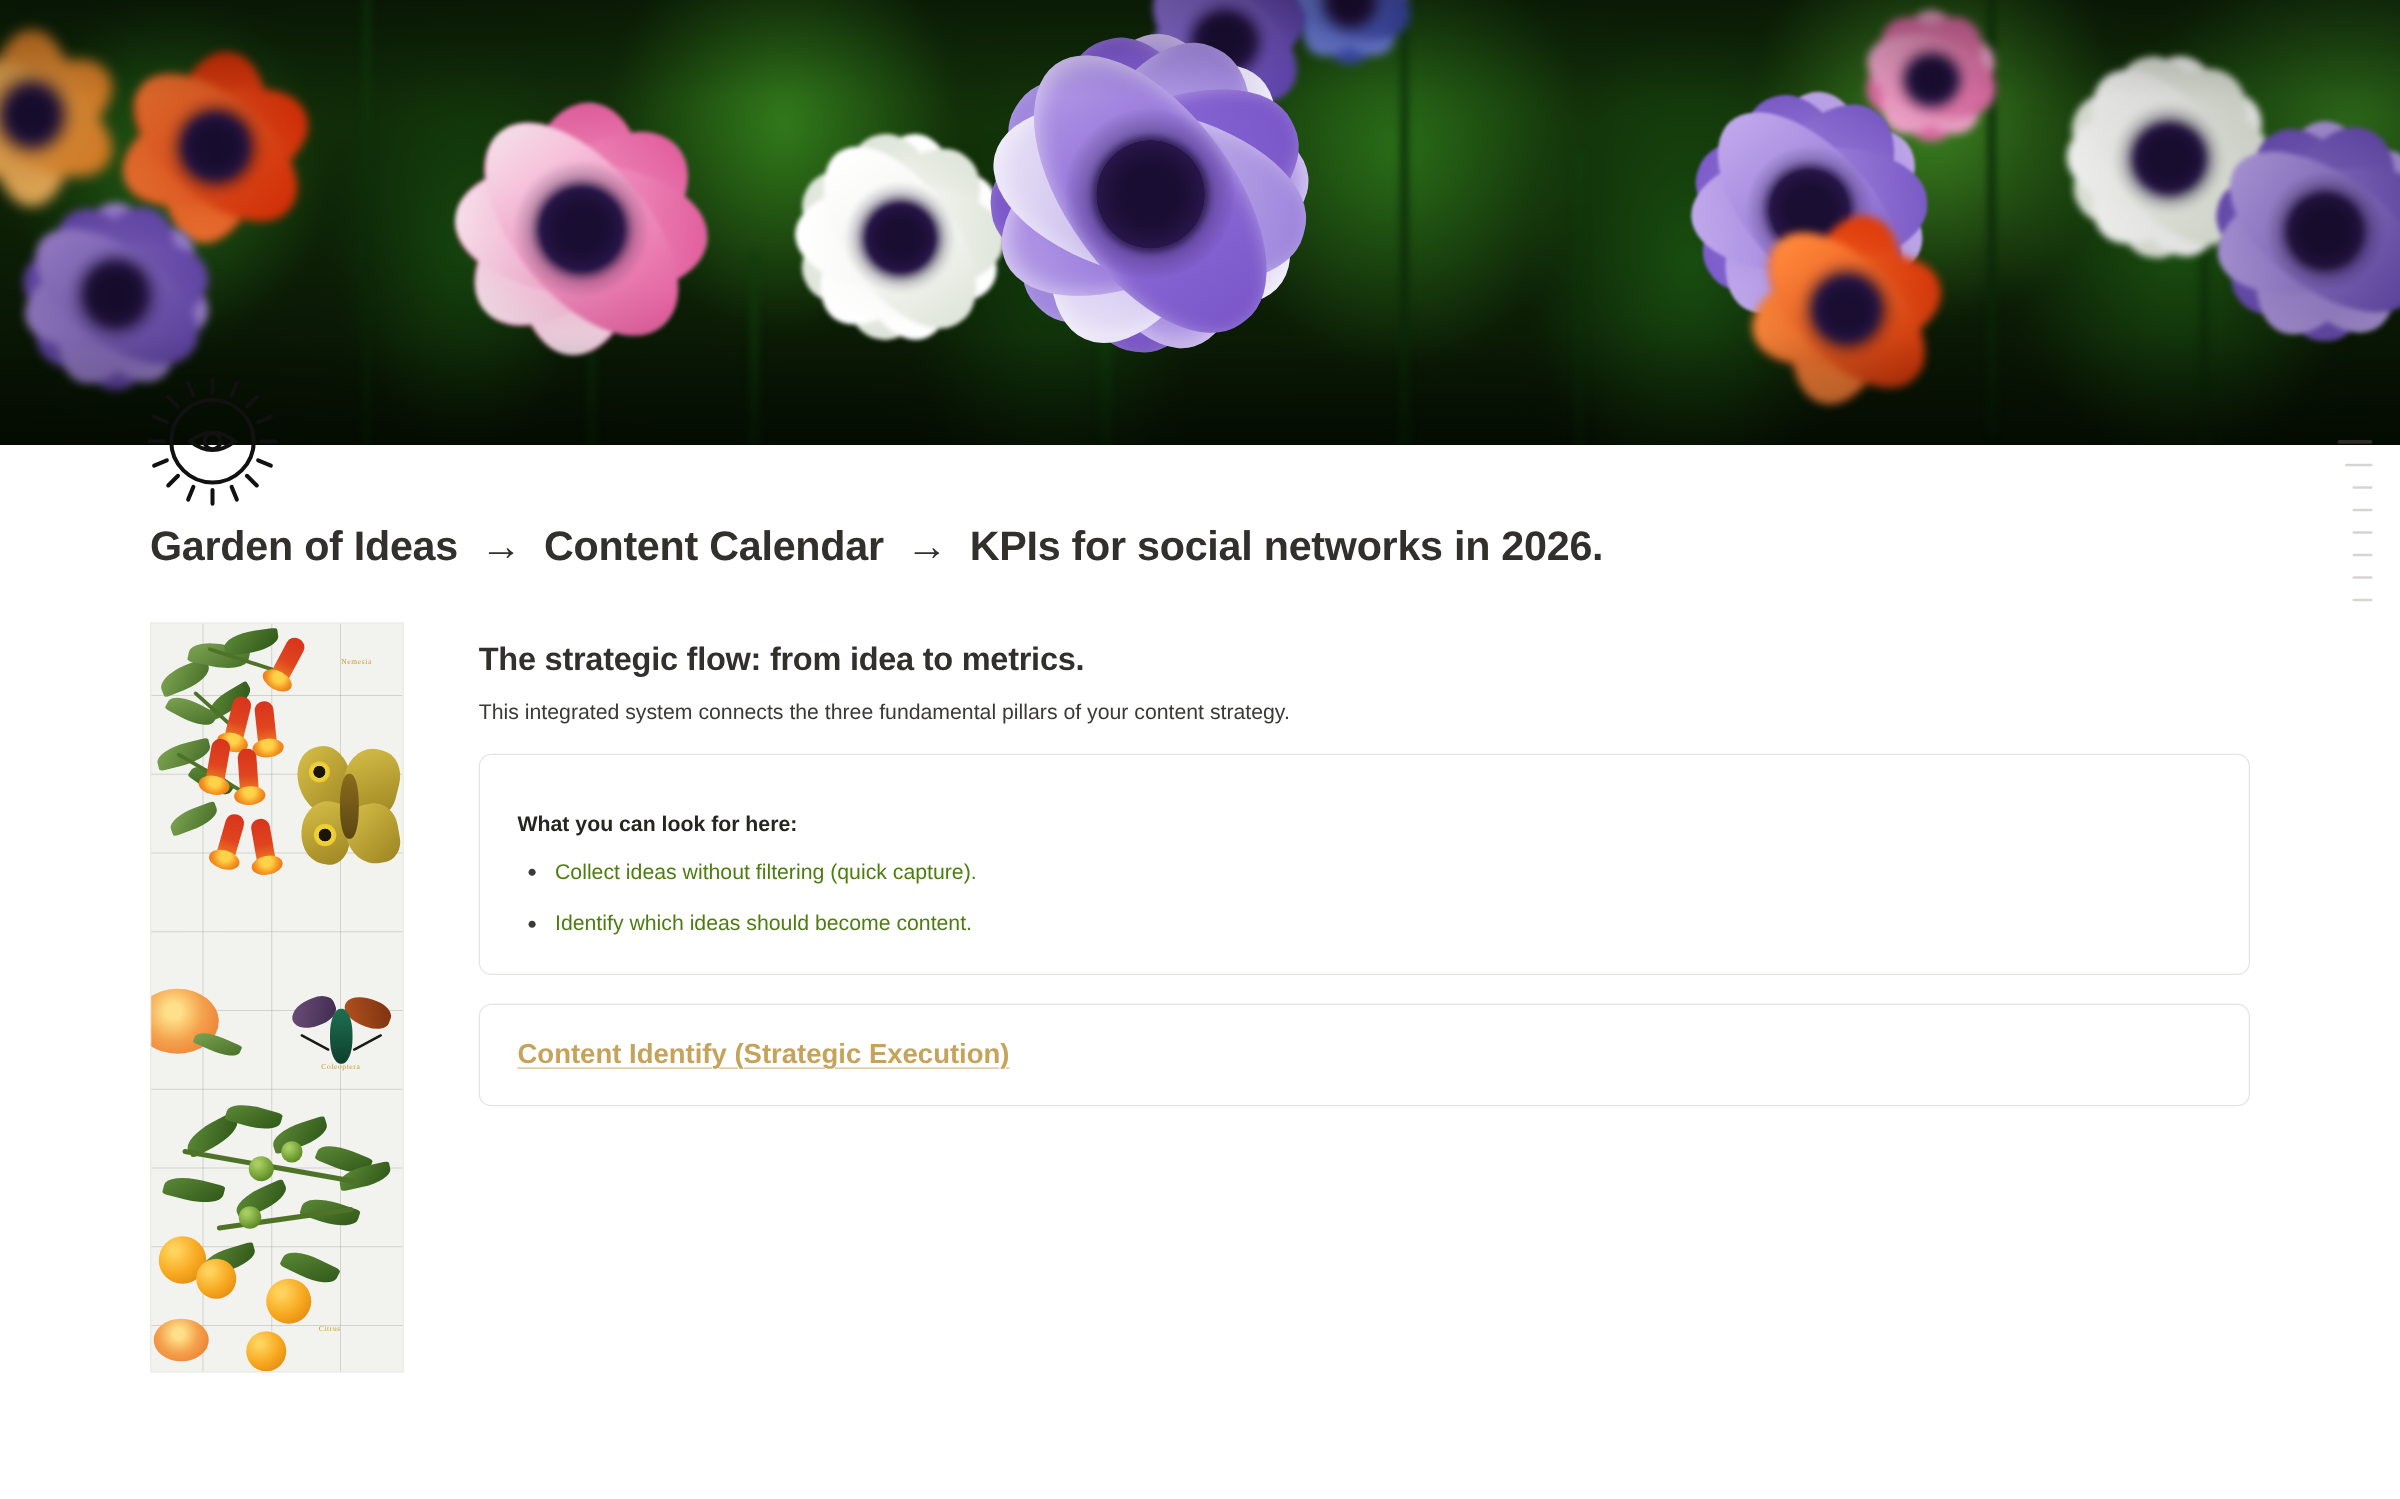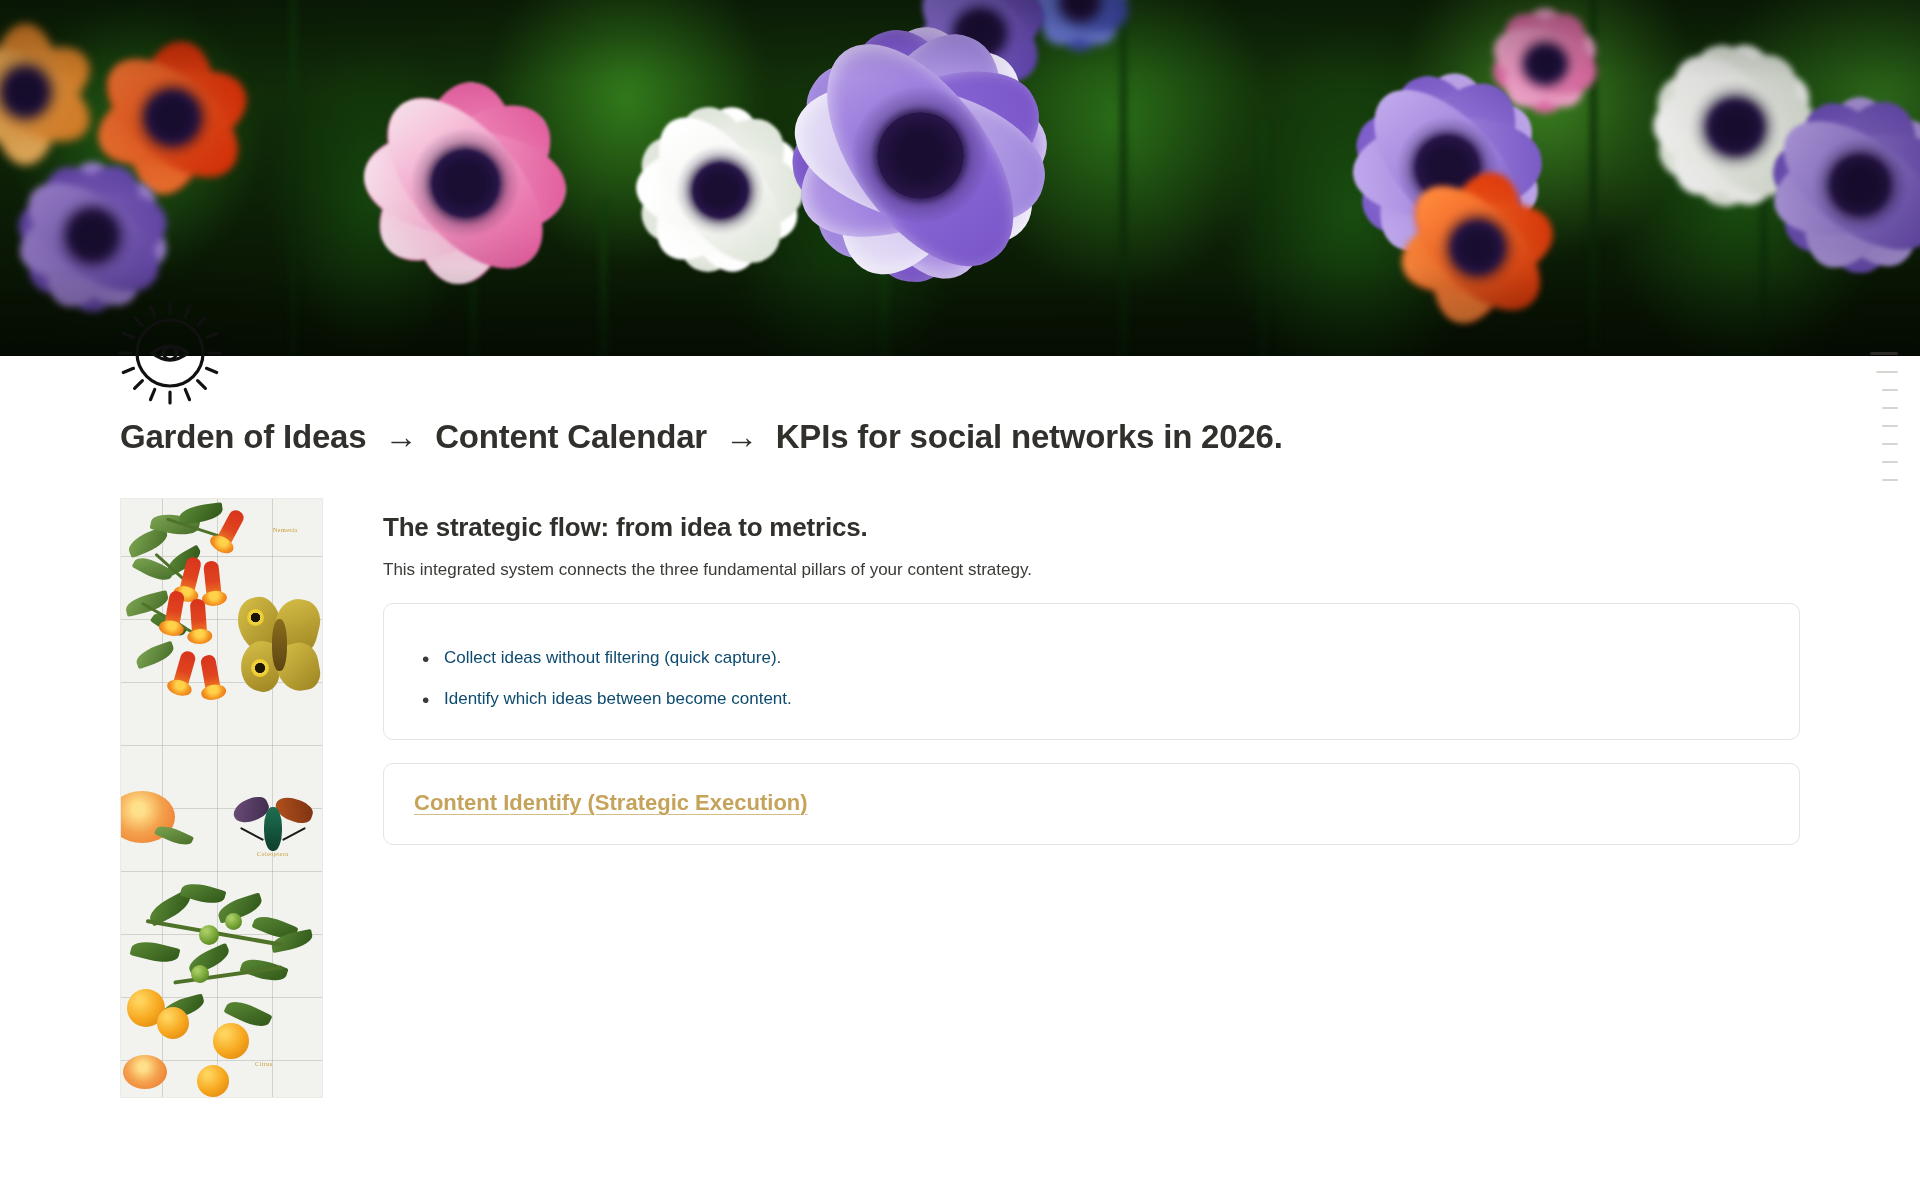--- a/index.html
+++ b/index.html
@@ -224,21 +224,21 @@
     text-underline-offset:4px;
     text-decoration-color:#d6bb85;
     text-decoration-thickness:1px;
     cursor:pointer;
   }
   .card-line { font-size:17px; color:#3b3a36; margin-top:22px; line-height:1.45; }
   .card-line b { color:#26251f; }
   .card-sublabel { font-size:17px; font-weight:bold; color:#26251f; margin-top:20px; }
   .bullets { list-style:none; margin-top:16px; }
   .bullets li {
-    position:relative; font-size:17px; color:#0c4a6e;
+    position:relative; font-size:17px; color:#4d7c0f;
     padding-left:30px; margin-top:17px; line-height:1.4;
   }
   .bullets li:first-child { margin-top:0; }
   .bullets li::before {
     content:"•"; position:absolute; left:8px; top:-2px;
     font-size:21px; color:#3b3a36;
   }
 
   
   .outline-rail {
@@ -560,23 +560,24 @@
           <span class="illus-label" style="left:134px; top:562px;">Citrus</span>
         </div>
       </div>
 
       <div class="text-col">
 
         <h3 class="flow-title">The strategic flow: from idea to metrics.</h3>
         <p class="flow-sub">This integrated system connects the three fundamental pillars of your content strategy.</p>
 
         <div class="card">
+          <p class="card-sublabel">What you can look for here:</p>
           <ul class="bullets">
             <li>Collect ideas without filtering (quick capture).</li>
-            <li>Identify which ideas between become content.</li>
+            <li>Identify which ideas should become content.</li>
           </ul>
         </div>
 
         <div class="card">
           <a class="card-link">Content Identify (Strategic Execution)</a>
           
         </div>
 
       </div>
     </div>

